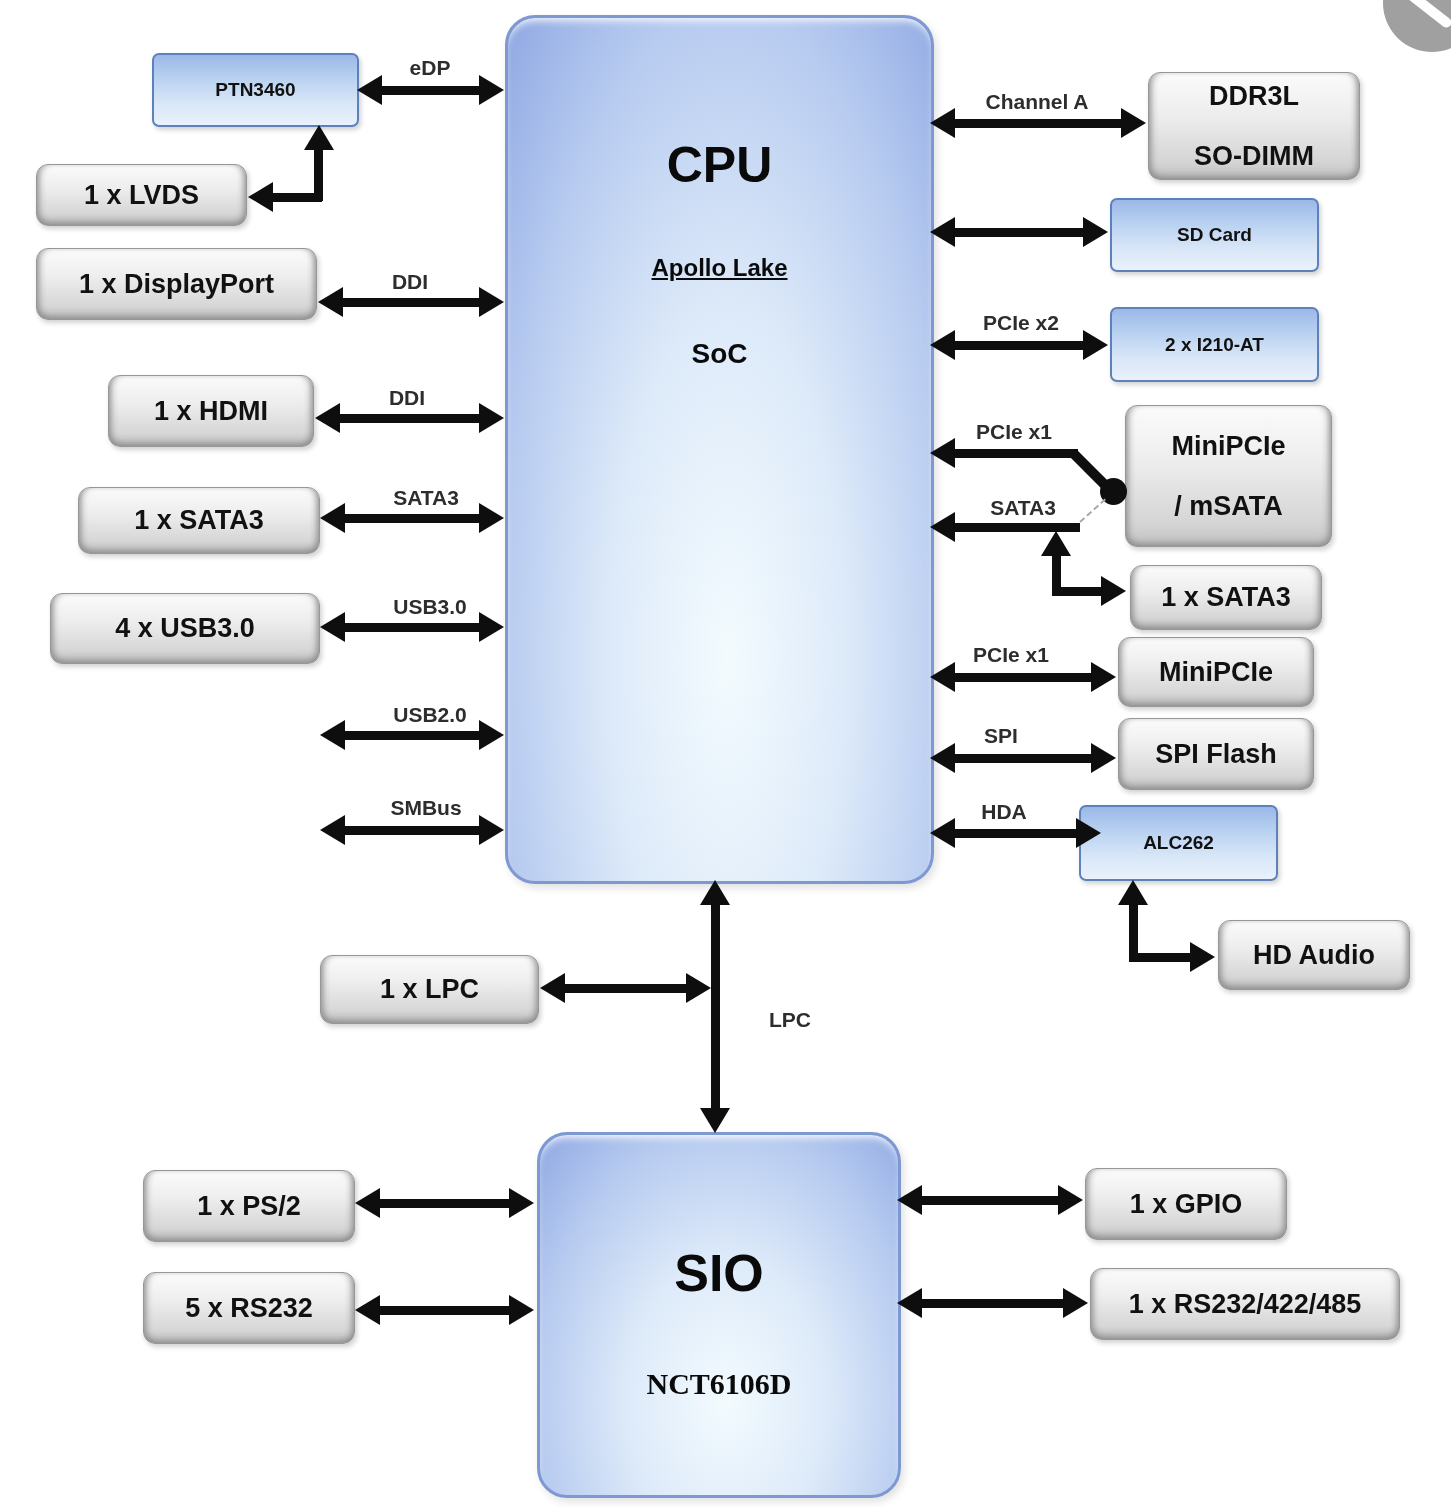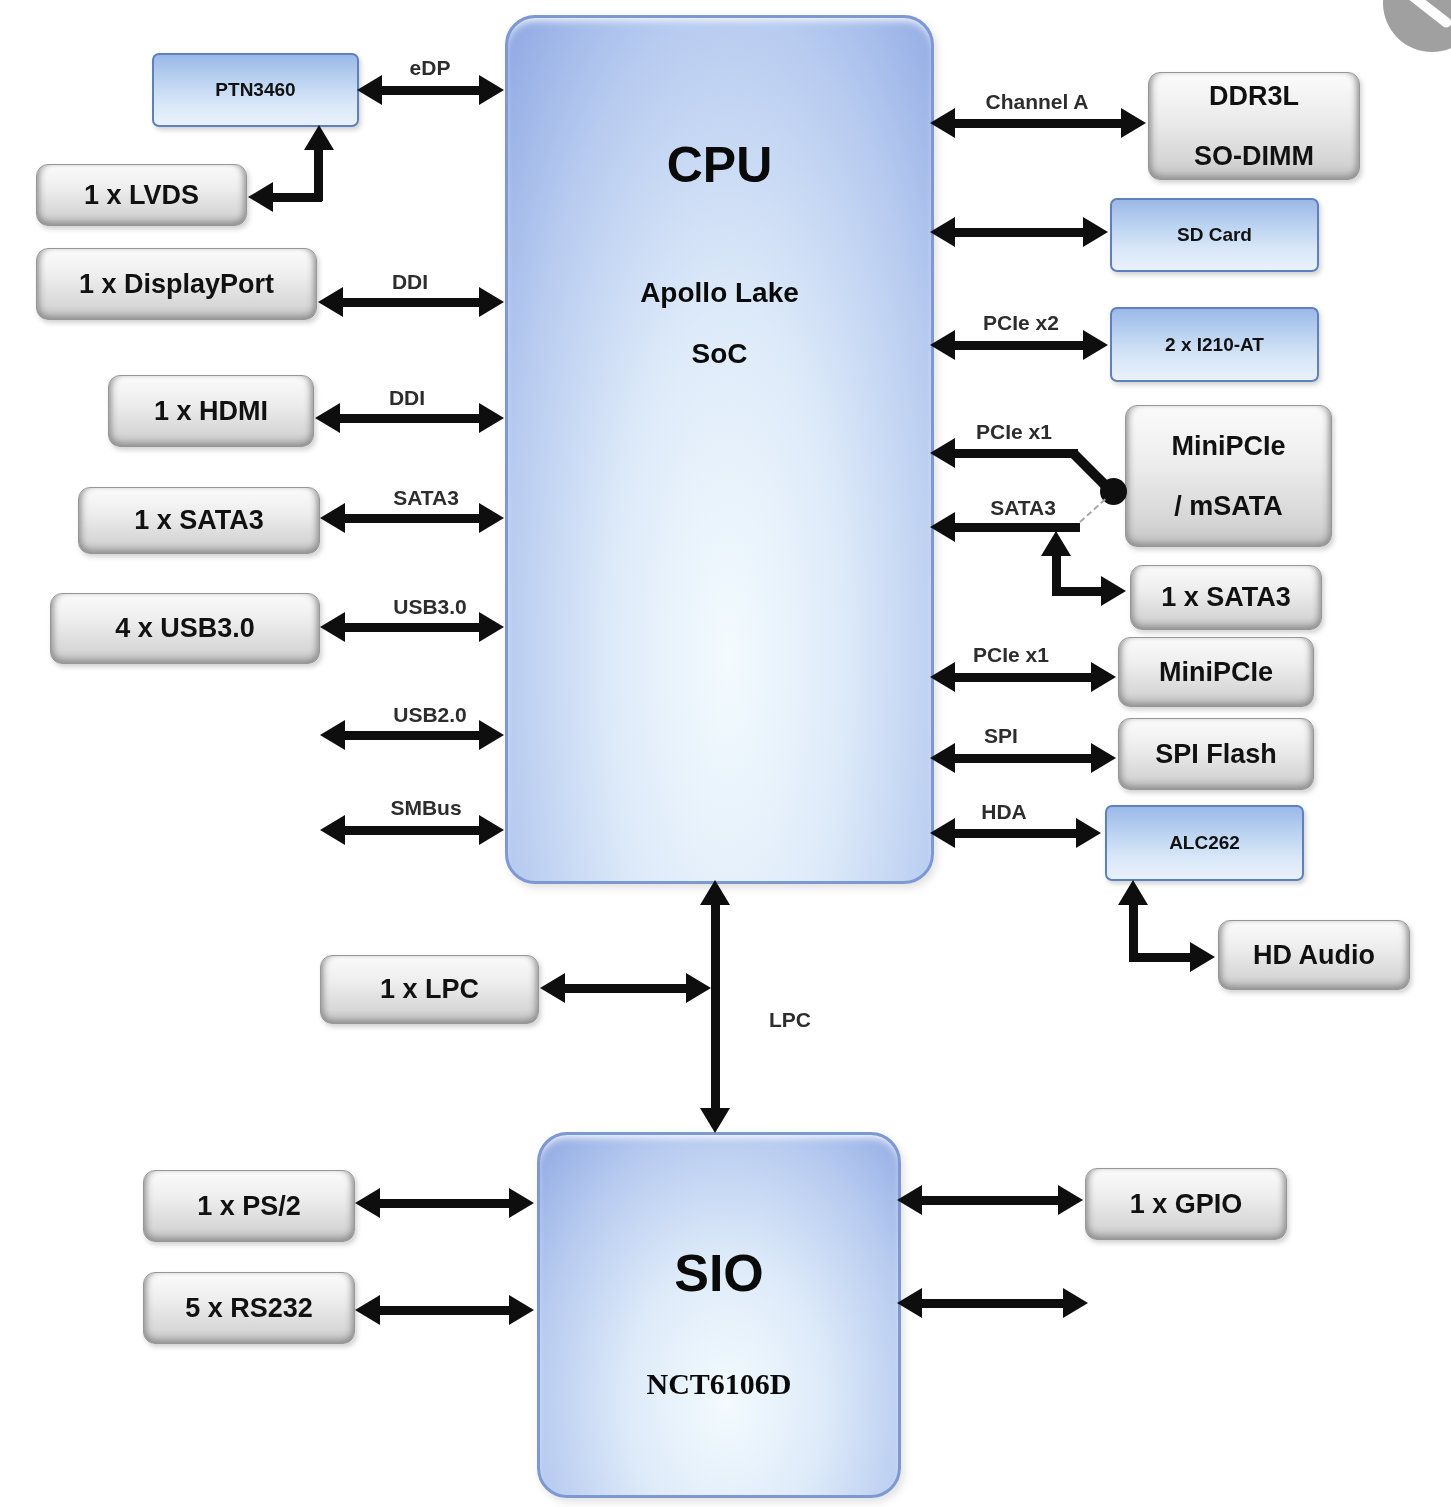--- a/index.html
+++ b/index.html
@@ -41,21 +41,21 @@
   .corner-circle{position:absolute;border-radius:50%;background:#a0a0a0;}
   .corner-bar{position:absolute;background:#ffffff;border-radius:5px;}
 </style>
 </head>
 <body>
 
 <div id="stage">
 
   <div class="box chip" style="left:505px;top:15px;width:423px;height:863px;">
     <span class="t-title" style="top:118px;font-size:50px;">CPU</span>
-    <span class="t-title" style="top:259px;font-size:28px;">Apollo Lake</span>
+    <span class="t-title" style="top:236px;font-size:24px;text-decoration:underline;">Apollo Lake</span>
     <span class="t-title" style="top:320px;font-size:28px;">SoC</span>
   </div>
 
   <div class="box chip" style="left:537px;top:1132px;width:358px;height:360px;">
     <span class="t-title" style="top:108px;font-size:52px;">SIO</span>
     <span class="t-title" style="top:232px;font-size:30px;font-family:Liberation Serif, serif;">NCT6106D</span>
   </div>
 
   <div class="box blue" style="left:152px;top:53px;width:203px;height:70px;">PTN3460</div>
   <div class="box gray" style="left:36px;top:164px;width:209px;height:60px;">1 x LVDS</div>
@@ -73,23 +73,24 @@
   </div>
   <div class="box blue" style="left:1110px;top:198px;width:205px;height:70px;">SD Card</div>
   <div class="box blue" style="left:1110px;top:307px;width:205px;height:71px;">2 x I210-AT</div>
   <div class="box gray two-line" style="left:1125px;top:405px;width:205px;height:140px;">
     <span>MiniPCIe</span>
     <span>/ mSATA</span>
   </div>
   <div class="box gray" style="left:1130px;top:565px;width:190px;height:63px;">1 x SATA3</div>
   <div class="box gray" style="left:1118px;top:637px;width:194px;height:68px;">MiniPCIe</div>
   <div class="box gray" style="left:1118px;top:718px;width:194px;height:70px;">SPI Flash</div>
-  <div class="box blue" style="left:1105px;top:805px;width:195px;height:72px;">ALC262</div>
+  <div class="box blue" style="left:1079px;top:805px;width:195px;height:72px;">ALC262</div>
   <div class="box gray" style="left:1218px;top:920px;width:190px;height:68px;">HD Audio</div>
   <div class="box gray" style="left:1085px;top:1168px;width:200px;height:70px;">1 x GPIO</div>
+  <div class="box gray" style="left:1090px;top:1268px;width:308px;height:70px;">1 x RS232/422/485</div>
 
   <span class="bus-label" style="left:430px;top:56px;">eDP</span>
   <span class="bus-label" style="left:410px;top:270px;">DDI</span>
   <span class="bus-label" style="left:407px;top:386px;">DDI</span>
   <span class="bus-label" style="left:426px;top:486px;">SATA3</span>
   <span class="bus-label" style="left:430px;top:595px;">USB3.0</span>
   <span class="bus-label" style="left:430px;top:703px;">USB2.0</span>
   <span class="bus-label" style="left:426px;top:796px;">SMBus</span>
   <span class="bus-label" style="left:1037px;top:90px;">Channel A</span>
   <span class="bus-label" style="left:1021px;top:311px;">PCIe x2</span>

